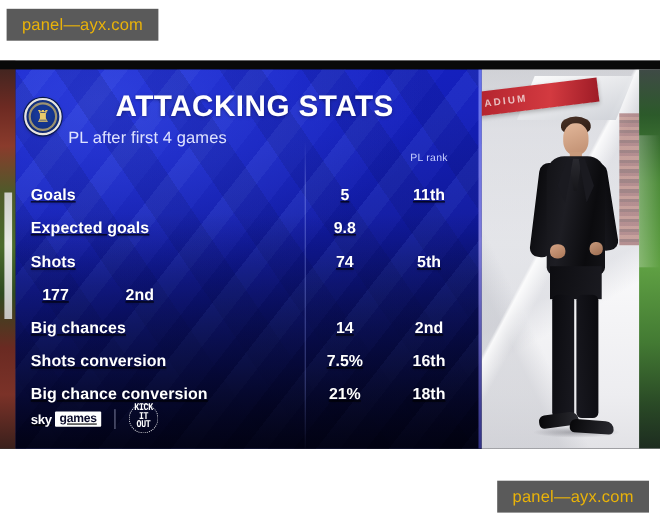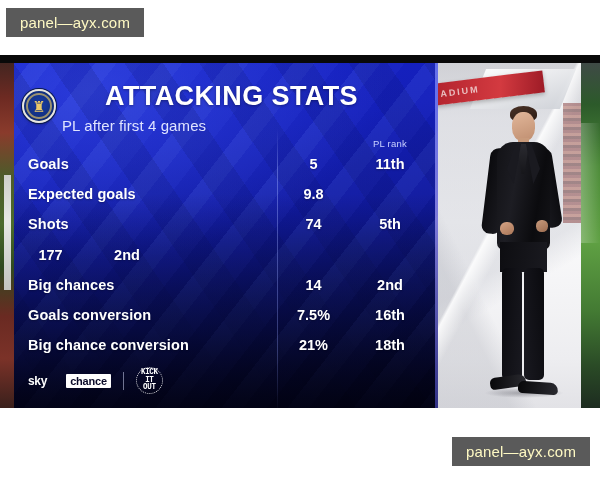--- a/index.html
+++ b/index.html
@@ -1,20 +1,20 @@
 <!DOCTYPE html>
 <html><head>
 <meta charset="utf-8">
 <style>
   html,body{margin:0;padding:0;background:#ffffff;}
   body{width:600px;height:480px;position:relative;overflow:hidden;
        font-family:"Liberation Sans",sans-serif;-webkit-font-smoothing:antialiased;}
 
   
-  .watermark{position:absolute;background:#5a5a5a;color:#fef9c3;
+  .watermark{position:absolute;background:#5a5a5a;color:#eab308;
              font-family:"Liberation Sans",sans-serif;font-size:15px;
              letter-spacing:.2px;display:flex;align-items:center;justify-content:center;}
   #wm-top{left:6px;top:8px;width:138px;height:29px;}
   #wm-bottom{left:452px;top:437px;width:138px;height:29px;}
 
   
   #media-frame{position:absolute;left:0;top:55px;width:600px;height:353px;
                background:#0a0a0f;overflow:hidden;}
   #black-bar-top{position:absolute;left:0;top:0;width:600px;height:8px;background:#090909;z-index:9;}
 
@@ -62,32 +62,32 @@
   #panel-title{font-size:27px;font-weight:700;color:#ffffff;letter-spacing:.4px;line-height:1;
     text-shadow:0 1px 3px rgba(0,0,0,.35);margin-left:43px;}
   #panel-subtitle{margin-top:7px;font-size:15px;font-weight:400;color:#dfe3ff;letter-spacing:.1px;}
 
   
   #rank-header{position:absolute;left:336px;top:75px;width:80px;text-align:center;
     font-size:9.5px;color:#c9d0ff;letter-spacing:.25px;}
   #col-divider{position:absolute;left:263px;top:66px;width:1px;height:285px;
     background:linear-gradient(to bottom,rgba(150,165,255,.0),rgba(160,175,255,.42) 14%,rgba(150,165,255,.30) 78%,rgba(140,150,255,0));}
   #stats-rows{position:absolute;left:0;top:93px;width:424px;}
-  .stat-row{display:flex;align-items:flex-start;height:30.2px;}
+  .stat-row{display:flex;align-items:flex-end;height:30.2px;text-decoration:underline;}
   .stat-label{width:263px;padding-left:14px;box-sizing:border-box;
     font-size:14.5px;font-weight:700;color:#ffffff;letter-spacing:.1px;
     text-shadow:0 1px 2px rgba(0,0,0,.3);}
   .stat-value{width:73px;text-align:center;font-size:14.5px;font-weight:700;color:#ffffff;
     text-shadow:0 1px 2px rgba(0,0,0,.3);}
   .stat-rank{width:80px;text-align:center;font-size:14.5px;font-weight:700;color:#ffffff;
     text-shadow:0 1px 2px rgba(0,0,0,.3);}
 
   
   #panel-footer{position:absolute;left:14px;bottom:14px;display:flex;align-items:center;gap:12px;}
-  #sky-logo{display:flex;align-items:center;gap:19px;}
+  #sky-logo{display:flex;align-items:center;gap:3px;text-decoration:underline;}
   #sky-word{font-size:12px;font-weight:700;color:#ffffff;letter-spacing:-.3px;}
   #sky-sports-box{background:#ffffff;color:#0b0b2a;font-size:11px;font-weight:700;
     padding:1px 4px;border-radius:1px;letter-spacing:-.2px;}
   #logo-sep{width:1px;height:18px;background:rgba(220,225,255,.5);}
   #kick-it-out{position:relative;width:27px;height:27px;border-radius:50%;
     display:flex;flex-direction:column;align-items:center;justify-content:center;
     line-height:7.5px;font-family:Liberation Mono, monospace;}
   #kick-it-out span{font-size:7.5px;font-weight:700;color:#ffffff;letter-spacing:-.3px;
     transform:scaleY(1.25);display:block;}
   #kick-it-out .kio-ring{position:absolute;inset:0;border-radius:50%;
@@ -203,35 +203,35 @@
       <div class="stat-row">
         <div class="stat-value">177</div>
         <div class="stat-rank">2nd</div>
       </div>
       <div class="stat-row">
         <div class="stat-label">Big chances</div>
         <div class="stat-value">14</div>
         <div class="stat-rank">2nd</div>
       </div>
       <div class="stat-row">
-        <div class="stat-label">Goals conversion</div>
+        <div class="stat-label">Shots conversion</div>
         <div class="stat-value">7.5%</div>
         <div class="stat-rank">16th</div>
       </div>
       <div class="stat-row">
         <div class="stat-label">Big chance conversion</div>
         <div class="stat-value">21%</div>
         <div class="stat-rank">18th</div>
       </div>
     </div>
 
     <div id="panel-footer">
       <div id="sky-logo">
         <span id="sky-word">sky</span>
-        <span id="sky-sports-box">chance</span>
+        <span id="sky-sports-box">games</span>
       </div>
       <div id="logo-sep"></div>
       <div id="kick-it-out">
         <div class="kio-ring"></div>
         <span>KICK</span>
         <span>IT</span>
         <span>OUT</span>
       </div>
     </div>
 

